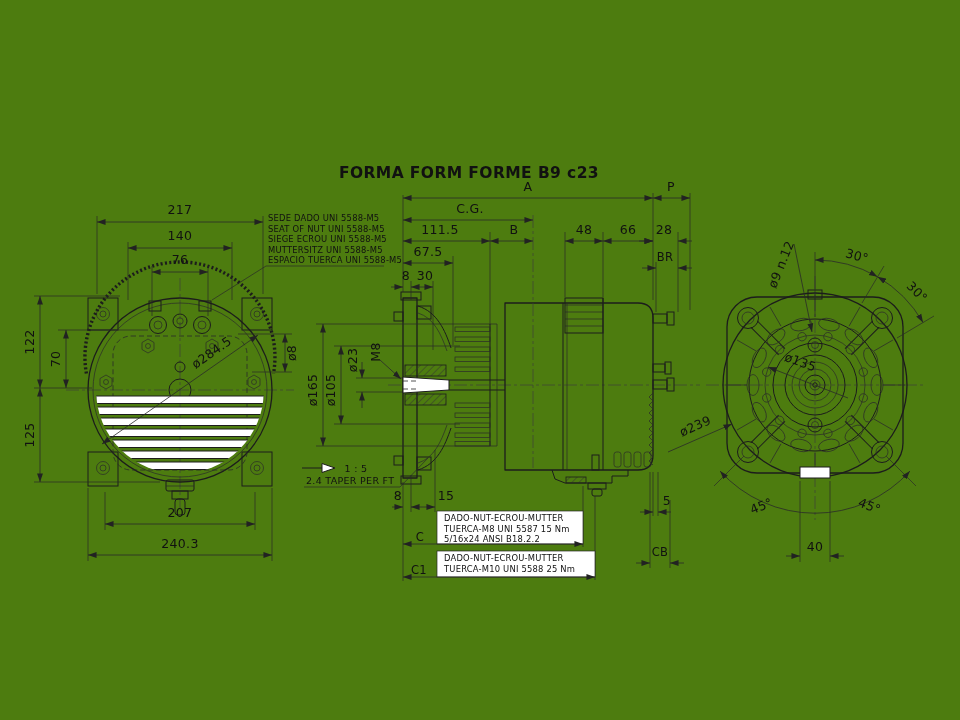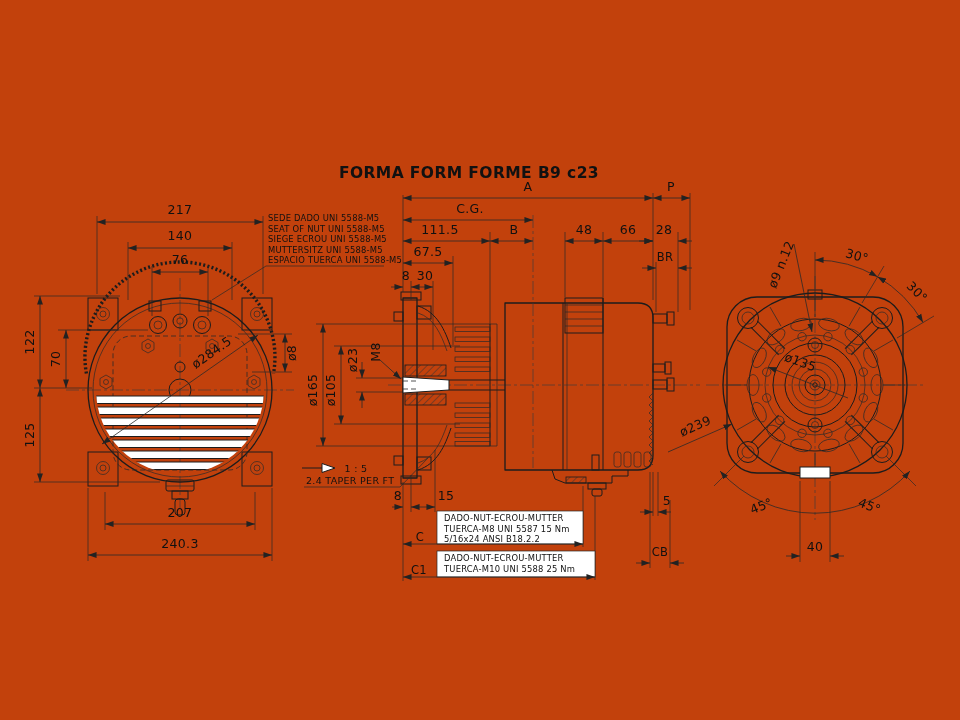--- a/index.html
+++ b/index.html
@@ -1,16 +1,16 @@
 <!DOCTYPE html>
 <html><head>
 <meta charset="utf-8">
 <style>
   html,body{margin:0;padding:0;background:#fff;}
-  .page{width:960px;height:720px;background:#c2410c;position:relative;overflow:hidden;}
+  .page{width:960px;height:720px;background:#4d7c0f;position:relative;overflow:hidden;}
   svg{display:block;}
   .ol{stroke:#1c1c1c;stroke-width:1.3;fill:none;stroke-linejoin:round;stroke-linecap:round;}
   .md{stroke:#1c1c1c;stroke-width:1;fill:none;}
   .th{stroke:#2a2a2a;stroke-width:.7;fill:none;}
   .ext{stroke:#2a2a2a;stroke-width:.7;fill:none;}
   .dim{stroke:#2a2a2a;stroke-width:.8;fill:none;marker-start:url(#ar);marker-end:url(#ar);}
   .dimE{stroke:#2a2a2a;stroke-width:.8;fill:none;marker-end:url(#ar);}
   .cl{stroke:#3a3a3a;stroke-width:.65;fill:none;stroke-dasharray:13 3 3 3;}
   .dsh{stroke:#2a2a2a;stroke-width:.8;fill:none;stroke-dasharray:5 3;}
   .knurl{stroke:#1c1c1c;stroke-width:3.4;fill:none;stroke-dasharray:2 2.3;}

